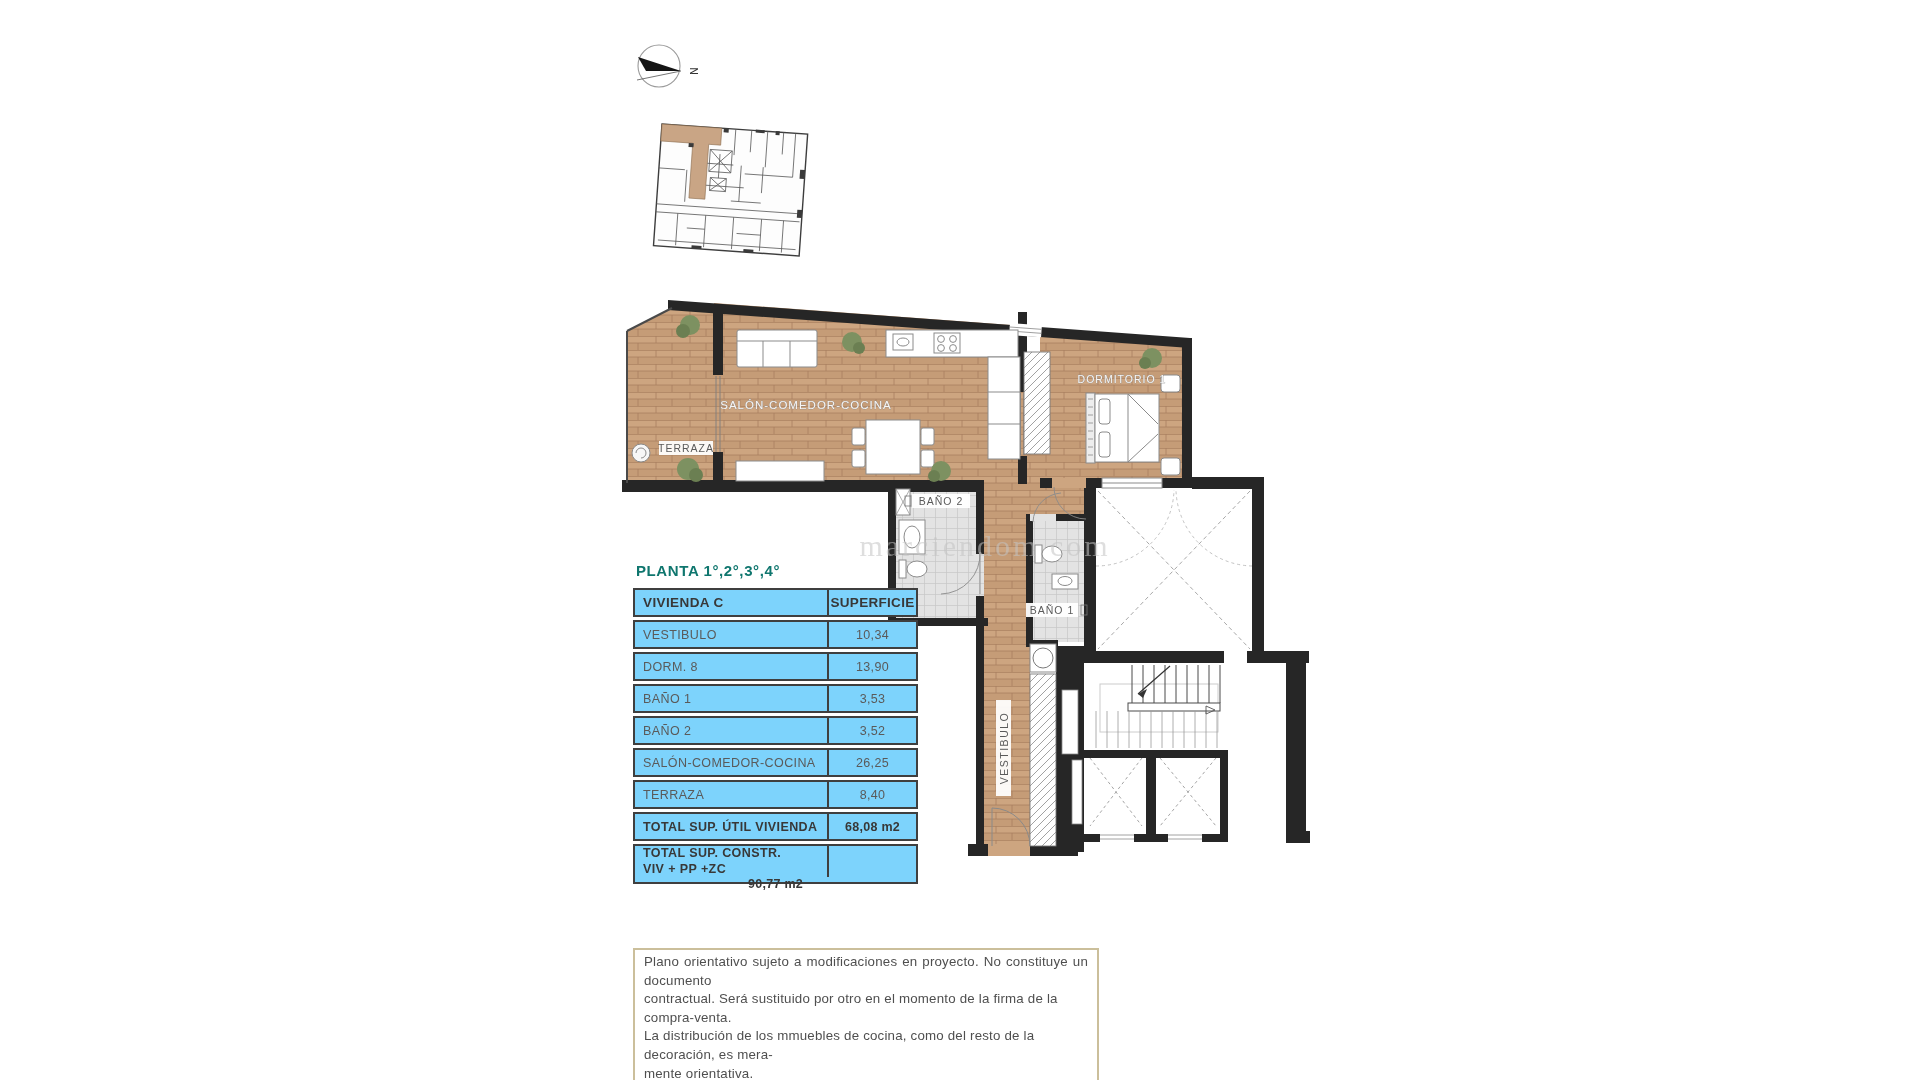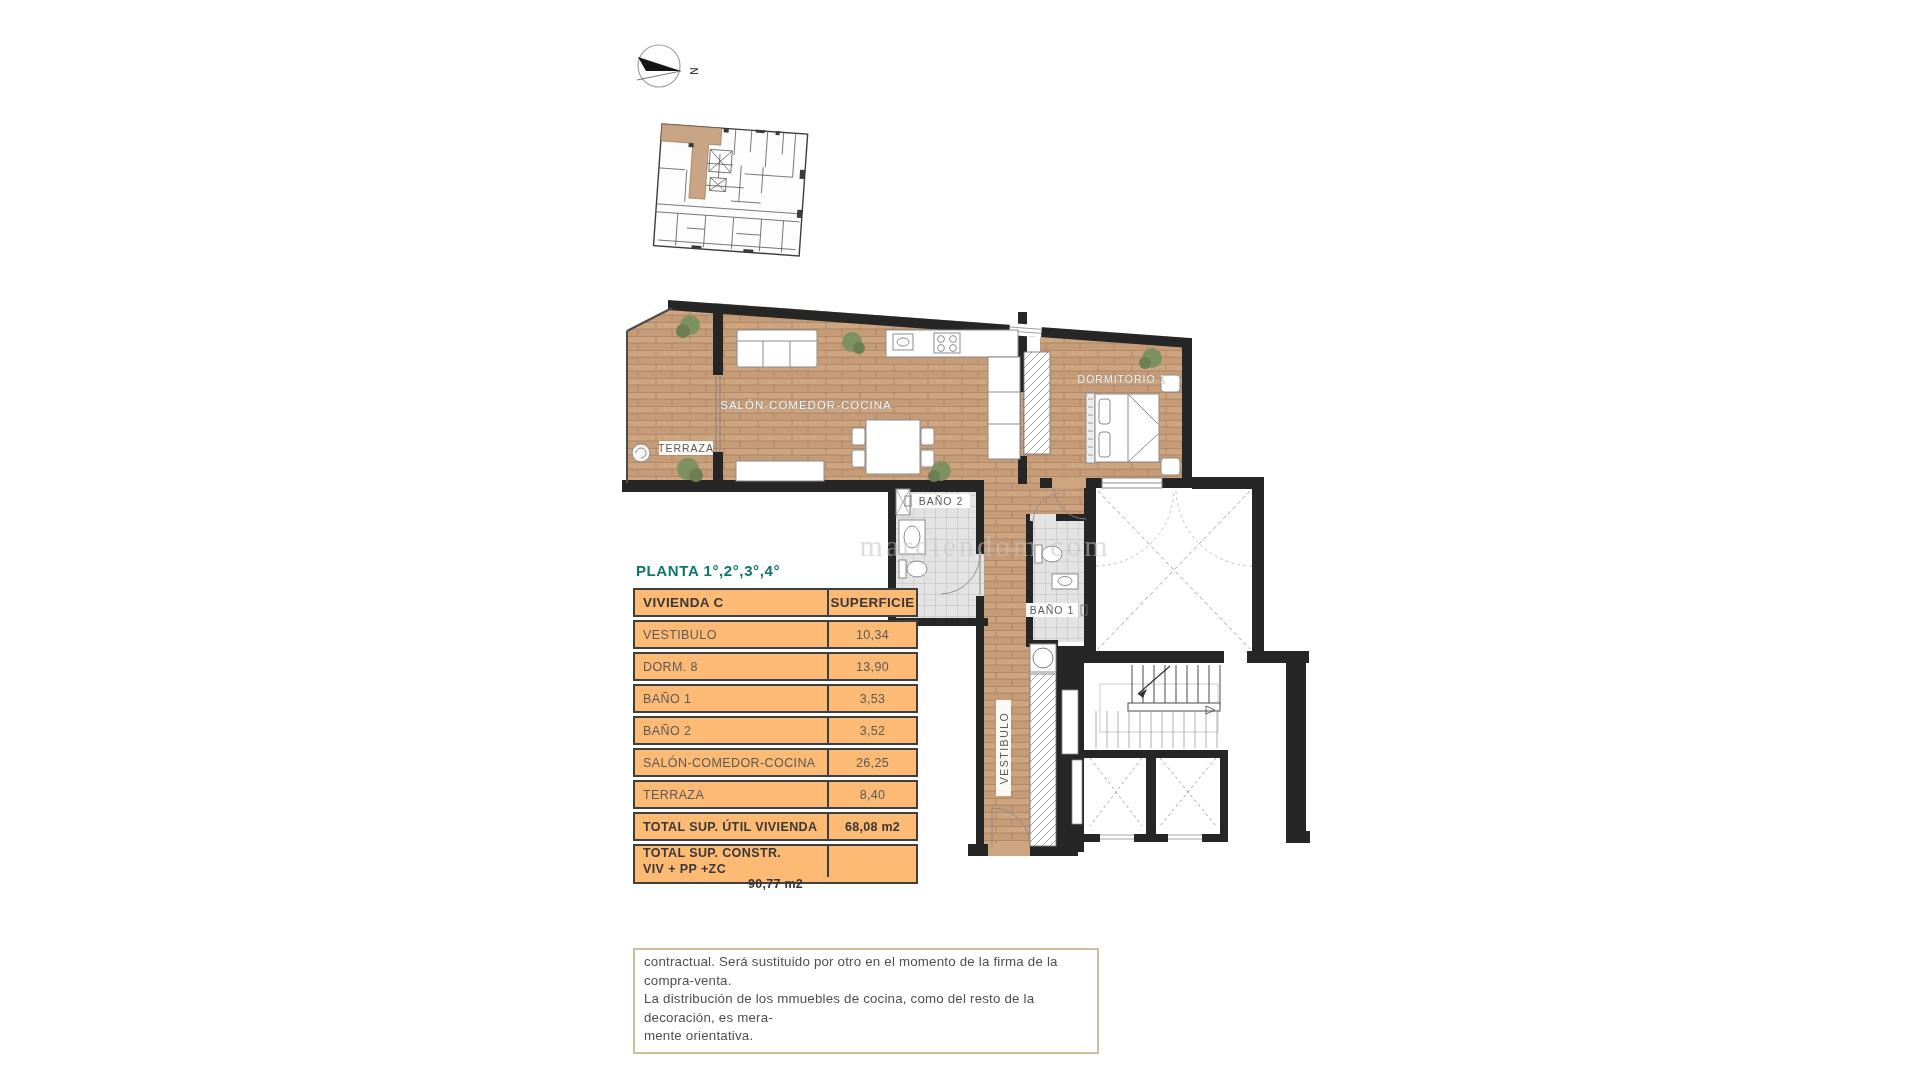--- a/index.html
+++ b/index.html
@@ -4,21 +4,21 @@
 <style>
   html,body{margin:0;padding:0;background:#fff;}
   .page{position:relative;width:1920px;height:1080px;background:#ffffff;overflow:hidden;
         font-family:"Liberation Sans",sans-serif;}
   .plan-svg{position:absolute;left:0;top:0;}
 
   
   .plan-title{position:absolute;left:636px;top:562px;font-size:15px;font-weight:bold;
               color:#0f766e;letter-spacing:.6px;}
   .area-table{position:absolute;left:633px;top:588px;width:285px;}
-  .t-row{display:flex;box-sizing:border-box;border:2px solid #3f3f3f;background:#fdba74;
+  .t-row{display:flex;box-sizing:border-box;border:2px solid #3f3f3f;background:#7dd3fc;
          height:29px;margin-bottom:3px;align-items:stretch;}
   .t-row .c1{box-sizing:border-box;width:194px;border-right:2px solid #3f3f3f;
              display:flex;flex-direction:column;justify-content:center;padding-left:8px;
              font-size:12.5px;color:#5a5a5a;letter-spacing:.4px;}
   .t-row .c2{flex:1;display:flex;align-items:center;justify-content:center;
              font-size:12.5px;color:#5a5a5a;letter-spacing:.3px;}
   .t-row.head .c1,.t-row.head .c2{font-weight:bold;color:#383838;font-size:13.5px;}
   .t-row.total .c1,.t-row.total .c2{font-weight:bold;color:#383838;}
   .t-row.tall{height:40px;flex-direction:column;}
   .t-row.tall .c1 span{display:block;line-height:1.25;}
@@ -319,18 +319,19 @@
     <div class="t-row total tall">
       <div class="c1">
         <span>TOTAL SUP. CONSTR.</span>
         <span>VIV + PP +ZC</span>
       </div>
       <div class="c2">90,77 m2</div>
     </div>
   </div>
 
   <div class="disclaimer">
+    <div class="dl stretch">Plano orientativo sujeto a modificaciones en proyecto. No constituye un documento</div>
     <div class="dl">contractual. Será sustituido por otro en el momento de la firma de la compra-venta.</div>
     <div class="dl">La distribución de los mmuebles de cocina, como del resto de la decoración, es mera-</div>
     <div class="dl">mente orientativa.</div>
   </div>
 
 </div>
 
 </body></html>

